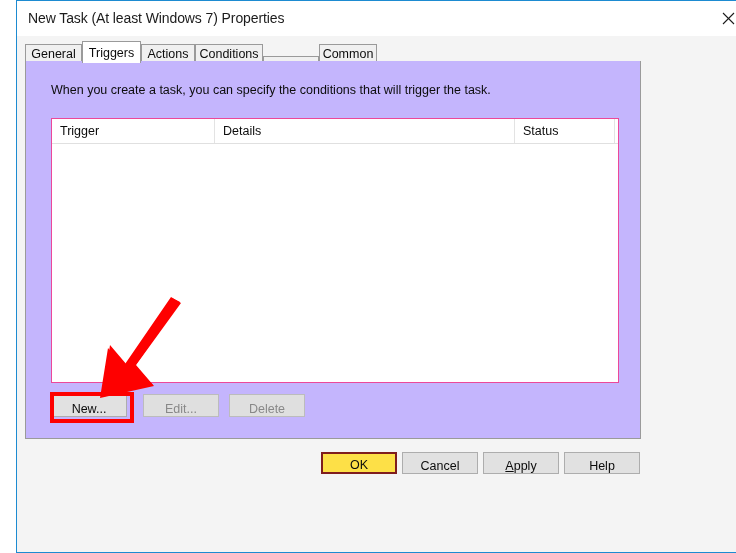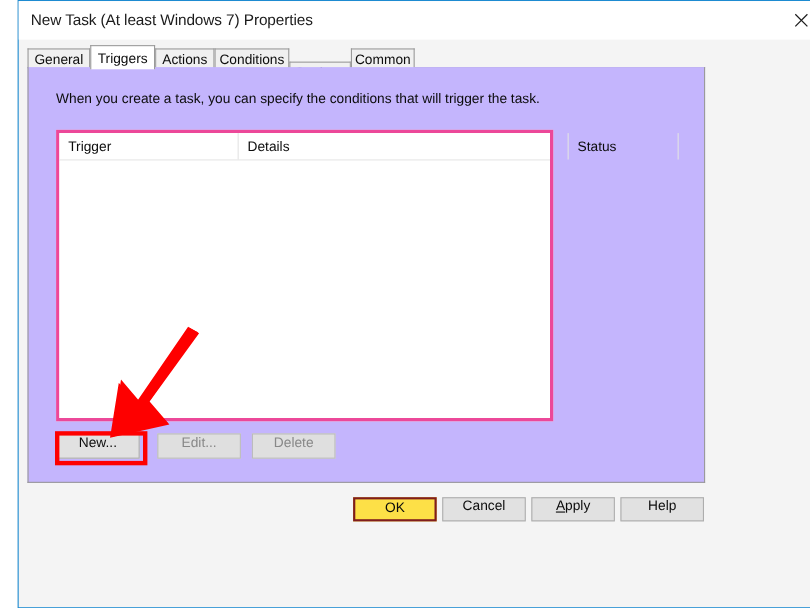--- a/index.html
+++ b/index.html
@@ -126,24 +126,24 @@
     font-size: 12.5px;
     color: #0c0c0c;
     white-space: nowrap;
   }
 
   
   .listview {
     position: absolute;
     left: 25px;
     top: 57px;
-    width: 452px;
+    width: 568px;
     height: 265px;
     box-sizing: border-box;
-    border: 3px solid #ec4899;
+    border: 1px solid #ec4899;
     background: #ffffff;
   }
   .lv-header {
     position: relative;
     height: 25px;
     box-sizing: border-box;
     border-bottom: 1px solid #e0e0e0;
     background: #ffffff;
   }
   .lv-col {
@@ -174,21 +174,21 @@
 
   
   .btn {
     position: absolute;
     box-sizing: border-box;
     background: #e1e1e1;
     border: 1px solid #adadad;
     font-size: 12.5px;
     color: #0c0c0c;
     display: flex;
-    align-items: flex-start;
+    align-items: flex-end;
     justify-content: center;
     white-space: nowrap;
     cursor: default;
     font-family: "Liberation Sans", sans-serif;
     padding: 0;
   }
   .btn.disabled {
     color: #888888;
     background: #dfdfdf;
     border-color: #bcbcbc;

